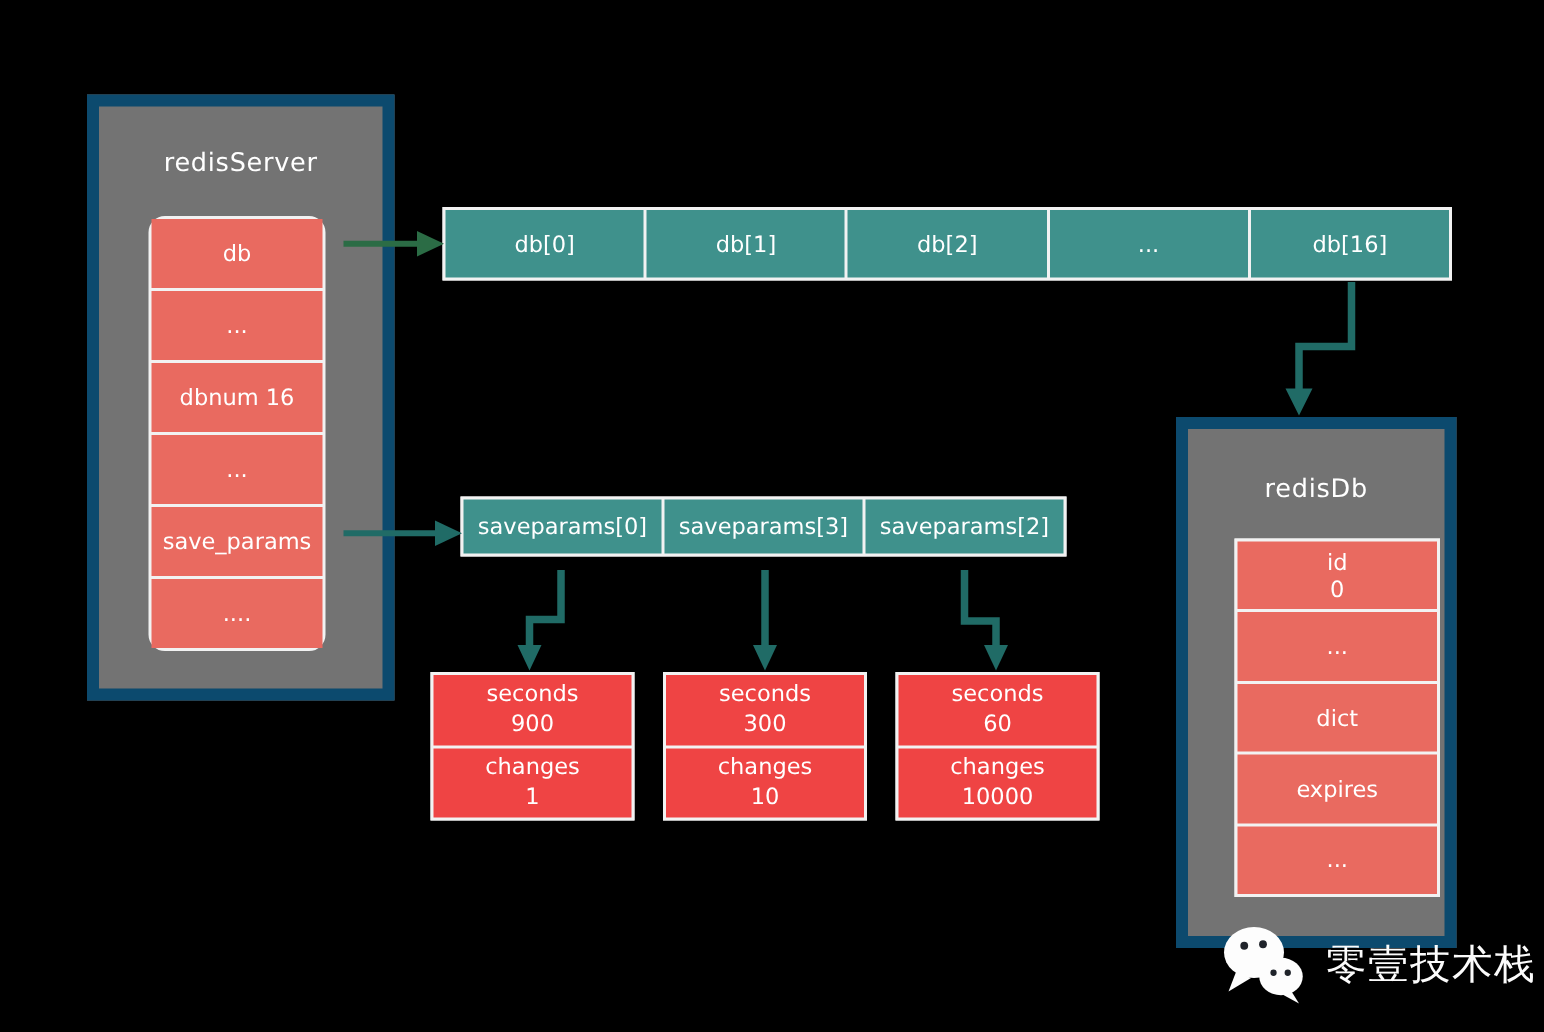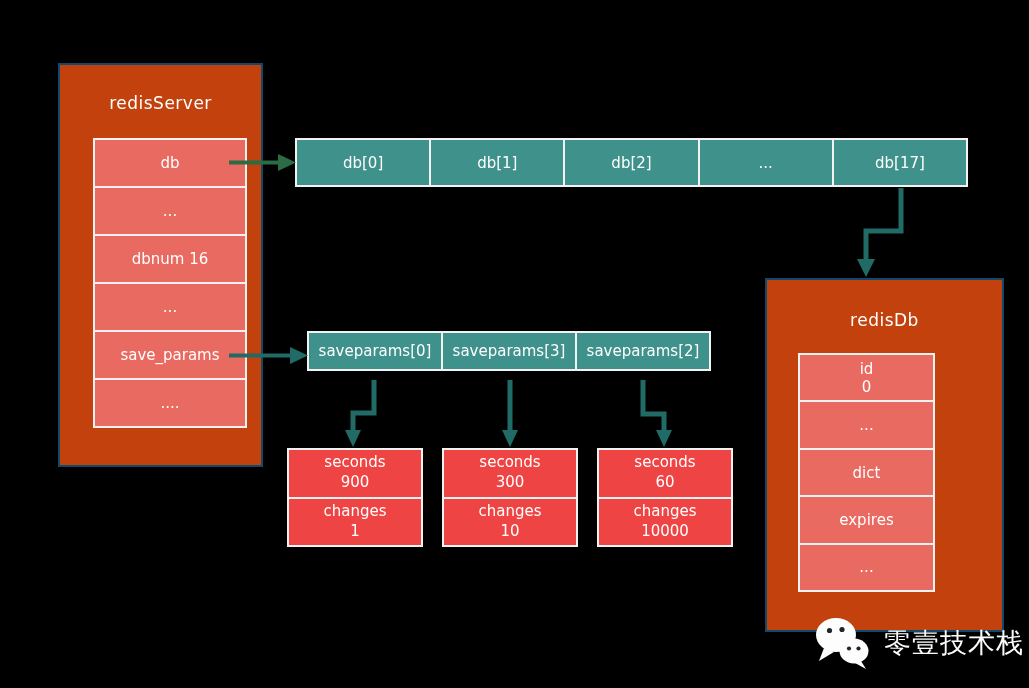--- a/index.html
+++ b/index.html
@@ -2,21 +2,21 @@
 <html><head>
 <meta charset="utf-8">
 <style>
   html,body{margin:0;padding:0;background:#000;}
   .canvas{
     position:relative;width:1029px;height:688px;background:#000;overflow:hidden;
     font-family:"DejaVu Sans","Liberation Sans",sans-serif;color:#fff;
   }
   
   .gbox{
-    position:absolute;background:#c2410c;border:2px solid #0c4a6e;
+    position:absolute;background:#737373;border:8px solid #0c4a6e;
     box-sizing:border-box;z-index:2;
   }
   .gtitle{
     position:absolute;left:0;right:0;text-align:center;
     font-size:17px;letter-spacing:.5px;color:#fff;
   }
   
   .vstack{
     position:absolute;display:flex;flex-direction:column;gap:2px;
     background:#f2f2f2;border:2px solid #f2f2f2;box-sizing:border-box;
@@ -35,27 +35,27 @@
     width:136px;height:99px;top:448px;z-index:2;
   }
   .node .cell{background:#ef4444;line-height:1.33;}
   .cell{
     flex:1;display:flex;align-items:center;justify-content:center;
     text-align:center;font-size:15px;color:#fff;white-space:pre-line;
   }
   
   .server-box{left:58px;top:63px;width:205px;height:404px;}
   .server-title{top:28px;}
-  .server-stack{left:33px;top:73px;width:154px;height:290px;}
+  .server-stack{left:33px;top:73px;width:118px;height:290px;border-radius:11px;}
   .db-array{left:295px;top:138px;width:673px;height:49px;}
   .sp-array{left:307px;top:331px;width:404px;height:40px;}
   .node-0{left:287px;}
   .node-1{left:442px;}
   .node-2{left:597px;}
-  .redisdb-box{left:765px;top:278px;width:239px;height:354px;}
+  .redisdb-box{left:784px;top:278px;width:187px;height:354px;}
   .redisdb-title{top:30px;}
   .redisdb-stack{left:31px;top:73px;width:137px;height:239px;}
   
   .arrows{position:absolute;left:0;top:0;z-index:5;pointer-events:none;}
   
   .watermark{
     position:absolute;left:814px;top:616px;display:flex;align-items:center;
     z-index:6;
   }
   .watermark-text{
@@ -105,21 +105,21 @@
       <div class="cell">save_params</div>
       <div class="cell">....</div>
     </div>
   </div>
 
   <div class="hstack db-array">
     <div class="cell">db[0]</div>
     <div class="cell">db[1]</div>
     <div class="cell">db[2]</div>
     <div class="cell">...</div>
-    <div class="cell">db[17]</div>
+    <div class="cell">db[16]</div>
   </div>
 
   <div class="hstack sp-array">
     <div class="cell">saveparams[0]</div>
     <div class="cell">saveparams[3]</div>
     <div class="cell">saveparams[2]</div>
   </div>
 
   <div class="node node-0">
     <div class="cell">seconds

